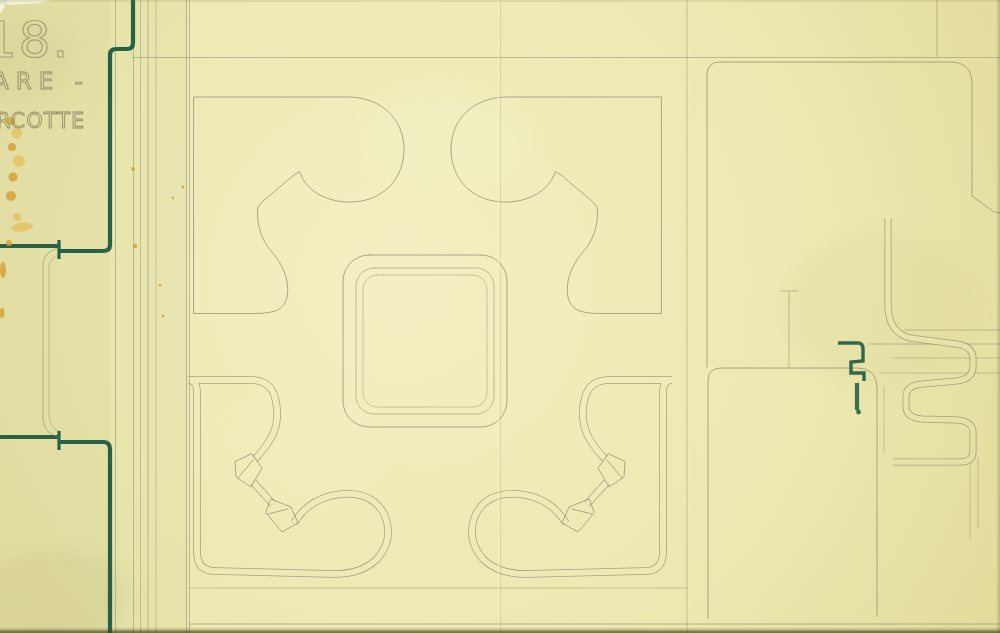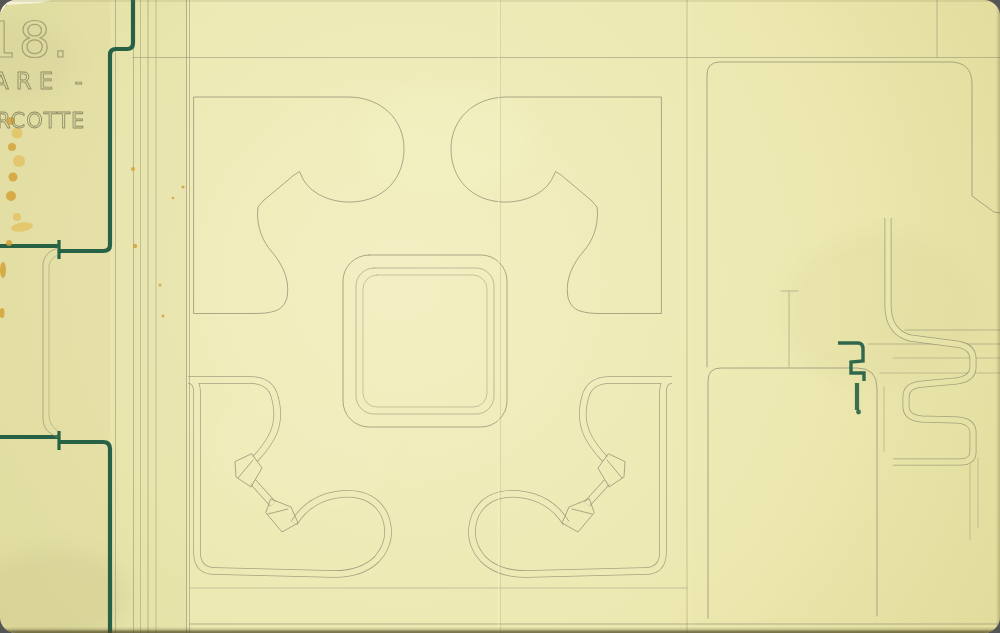--- a/index.html
+++ b/index.html
@@ -1,17 +1,17 @@
 <!DOCTYPE html>
 <html style="--paper-light: #f3efc3; --paper-mid: #eae6ac; --paper-dark: #ddd894; --pencil: #938f74; --pencil-dark: #7e7a5e; --ink: #1d5a41; --stain: #d4a238; --stain-light: #e3c161;"><head>
 <meta charset="utf-8">
 <style>
   html,body{margin:0;padding:0;background:#555;}
   #sheet{position:relative;width:1000px;height:633px;overflow:hidden;
-         font-family:"DejaVu Sans",sans-serif;border-radius:16px;}
+         font-family:"DejaVu Sans",sans-serif;}
   svg{display:block}
   .pencil{stroke:var(--pencil);fill:none;stroke-width:1;stroke-linecap:round;stroke-linejoin:round}
   .p55{opacity:.55}.p65{opacity:.65}.p75{opacity:.75}.p45{opacity:.45}
   .dbl{stroke:var(--pencil);fill:none;stroke-width:7.5;stroke-linecap:butt;stroke-linejoin:round;opacity:.8}
   .dbl-in{stroke:url(#paperGlow);fill:none;stroke-width:6;stroke-linecap:butt;stroke-linejoin:round}
   .sdbl{stroke:var(--pencil);fill:none;stroke-width:7;stroke-linecap:butt;stroke-linejoin:round;opacity:.8}
   .sdbl-in{stroke:url(#paperGlow);fill:none;stroke-width:5.4;stroke-linecap:butt;stroke-linejoin:round}
   .ink{stroke:var(--ink);fill:none;stroke-linecap:butt;stroke-linejoin:miter}
   .stain{fill:var(--stain);opacity:.85}
   .stain-light{fill:var(--stain-light);opacity:.8}

